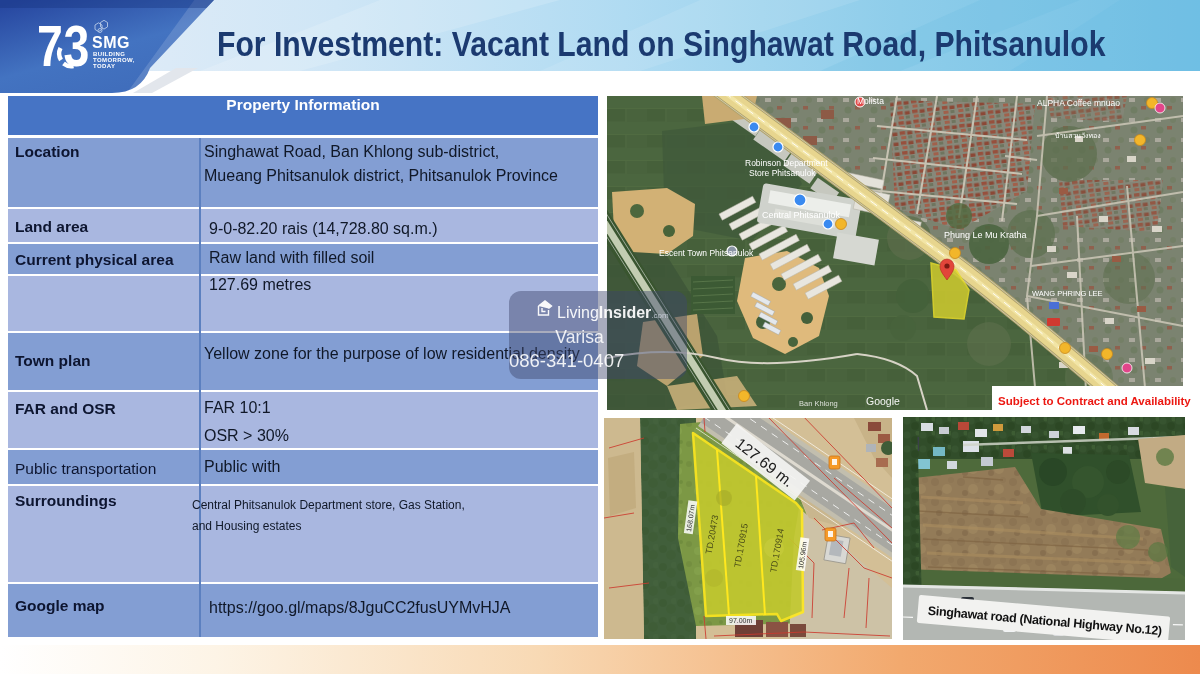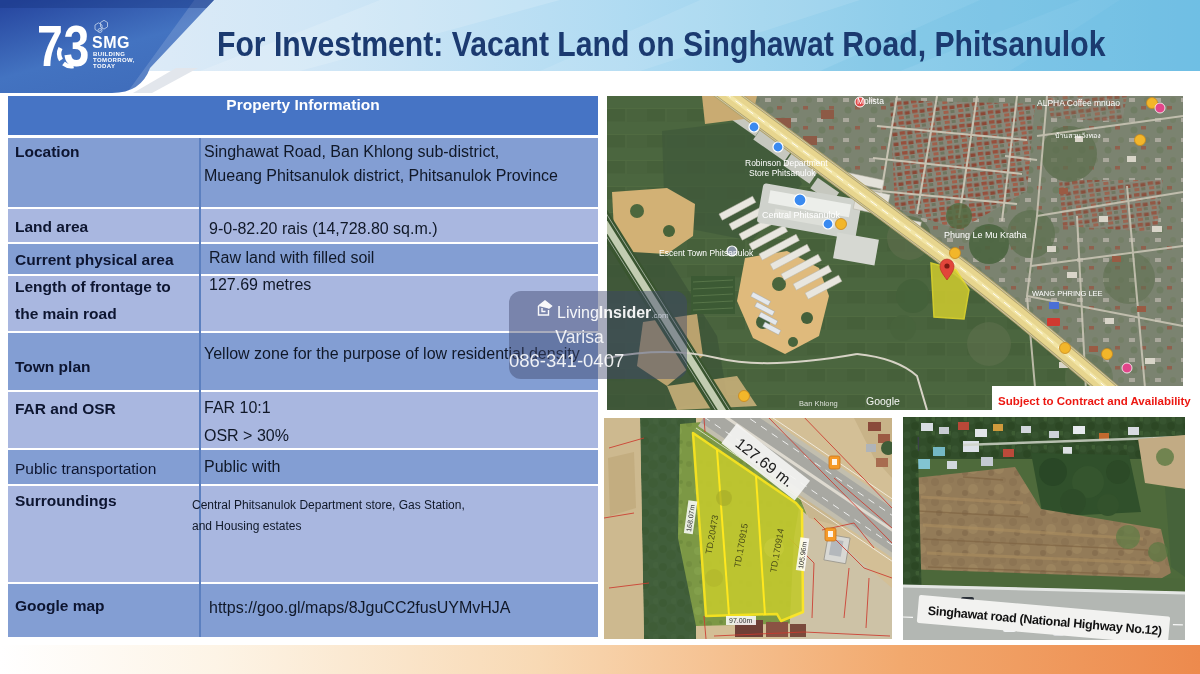--- a/index.html
+++ b/index.html
@@ -90,23 +90,22 @@
   <div class="abs" style="left:0;top:487.5px;width:590px;height:53.5px;background:#839ed3;"></div>
 
   <div class="abs" style="left:191px;top:42px;width:1.5px;height:499px;background:#5c80c0;"></div>
 
   <div class="abs" style="left:7px;top:47px;width:180px;font-size:15.5px;font-weight:bold;color:#0d1530;">Location</div>
 
   <div class="abs" style="left:7px;top:122px;width:180px;font-size:15.5px;font-weight:bold;color:#0d1530;">Land area</div>
 
   <div class="abs" style="left:7px;top:155px;width:180px;font-size:15.5px;font-weight:bold;color:#0d1530;">Current physical area</div>
 
-  <div class="abs" style="left:7px;top:177px;width:175px;font-size:15.5px;font-weight:bold;color:#0d1530;line-height:27px;">Length of frontage to the main road</div>
-
-  <div class="abs" style="left:7px;top:262px;width:180px;font-size:15.5px;font-weight:bold;color:#0d1530;">Town plan</div>
+
+  <div class="abs" style="left:7px;top:256px;width:180px;font-size:15.5px;font-weight:bold;color:#0d1530;">Town plan</div>
 
   <div class="abs" style="left:7px;top:304px;width:180px;font-size:15.5px;font-weight:bold;color:#0d1530;">FAR and OSR</div>
 
   <div class="abs" style="left:7px;top:364px;width:185px;font-size:15.5px;font-weight:normal;color:#0d1530;">Public transportation</div>
 
   <div class="abs" style="left:7px;top:396px;width:180px;font-size:15.5px;font-weight:bold;color:#0d1530;">Surroundings</div>
 
   <div class="abs" style="left:7px;top:501px;width:180px;font-size:15.5px;font-weight:bold;color:#0d1530;">Google map</div>
 
   <div class="abs" style="left:196px;top:43.5px;width:400px;font-size:16px;color:#101828;line-height:24px;">Singhawat Road, Ban Khlong sub-district,<br>Mueang Phitsanulok district, Phitsanulok Province</div>

